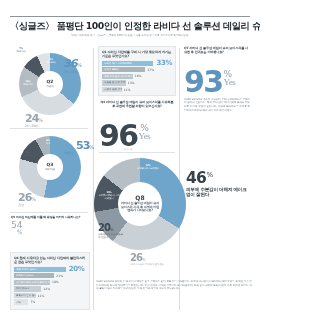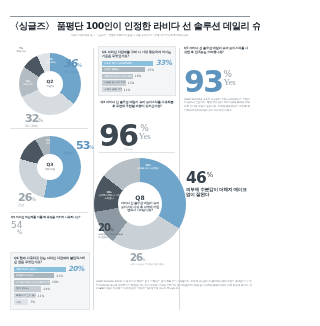--- a/index.html
+++ b/index.html
@@ -160,21 +160,20 @@
     letter-spacing: -0.1px;
     overflow: hidden;
     white-space: nowrap;
   }
   .bar.lt { color: #53606a; }
   .bar-val {
     font-size: 3px;
     color: #55626c;
     margin-left: 2px;
     white-space: nowrap;
-    font-style: italic;
   }
   .bar-val.big {
     font-size: 7px;
     font-weight: bold;
     color: #6ba3ca;
     margin-left: 3px;
     letter-spacing: -0.4px;
   }
 
   
@@ -327,21 +326,21 @@
       <div class="slice-label lbl-on-dark" style="left:7px; top:33px; width:18px; font-size:2.3px;">
         <span class="pc">16%</span>
         <span class="cap">25세 이하</span>
       </div>
 
       <div class="bigstat blue" style="left:52px; top:6px;">
         <span class="num" style="font-size:11px;font-style:italic;">36</span><span class="pct" style="font-size:5px;">%</span>
         <span class="cap" style="font-size:3.4px; margin-top:0.5px;">30~35세</span>
       </div>
       <div class="bigstat gray" style="left:13px; top:61px;">
-        <span class="num" style="font-size:11px;">32</span><span class="pct" style="font-size:5px;">%</span>
+        <span class="num" style="font-size:11px;">24</span><span class="pct" style="font-size:5px;">%</span>
         <span class="cap" style="font-size:3.2px;">26~29세</span>
       </div>
     </div>
 
     <div class="divider" style="left:2px; top:84px; width:78px;"></div>
 
     <div class="donut-wrap" style="position:absolute; left:4px; top:88px; width:76px; height:80px;">
       <div class="donut" style="width:62px; height:62px; left:7px; top:4px; position:absolute;
                   background: conic-gradient(
                     #6fa5ca 0deg 191deg,

